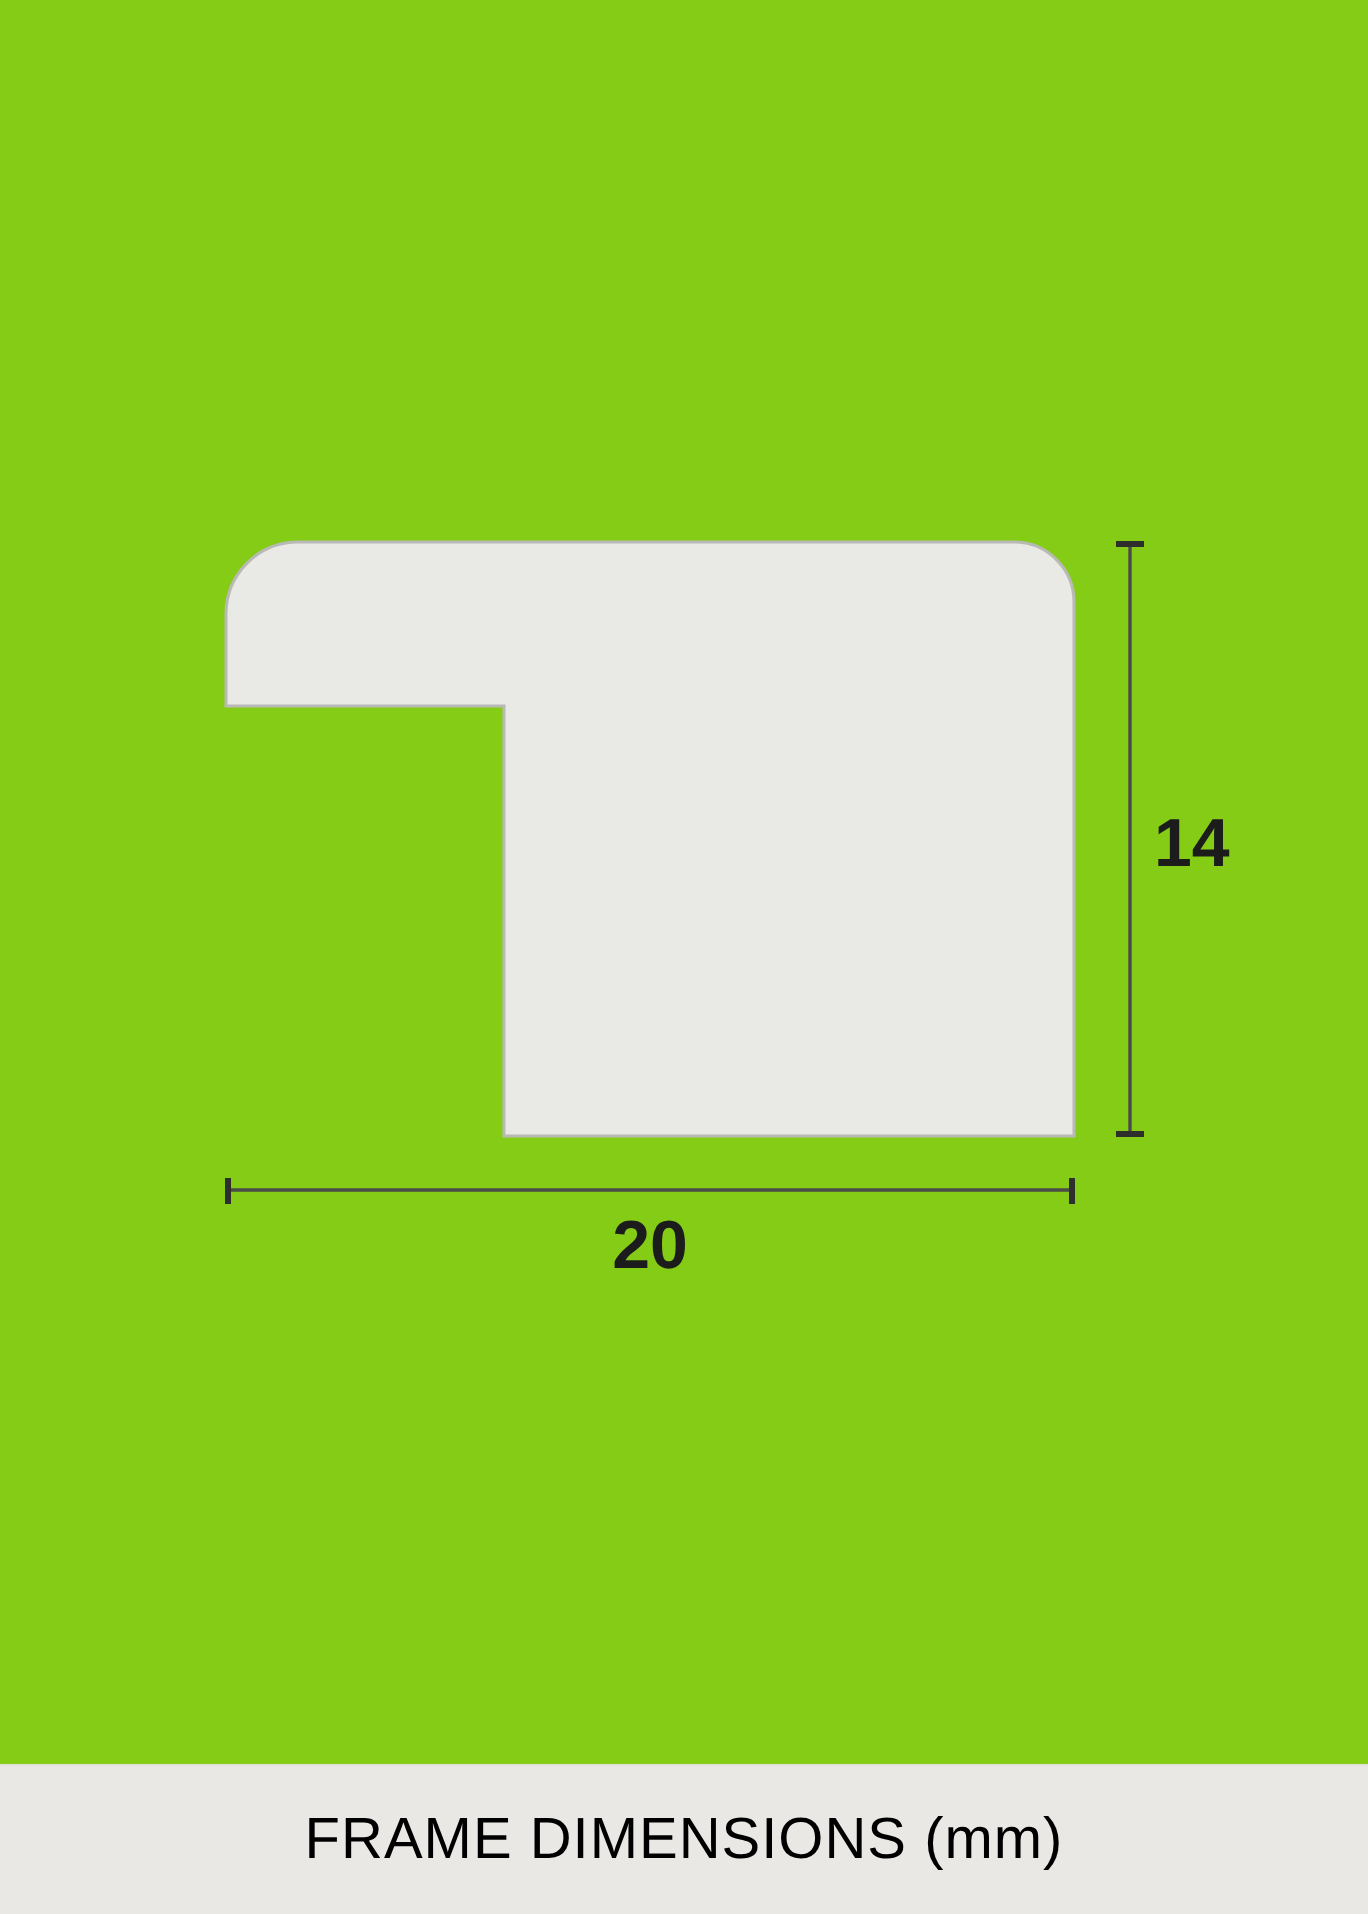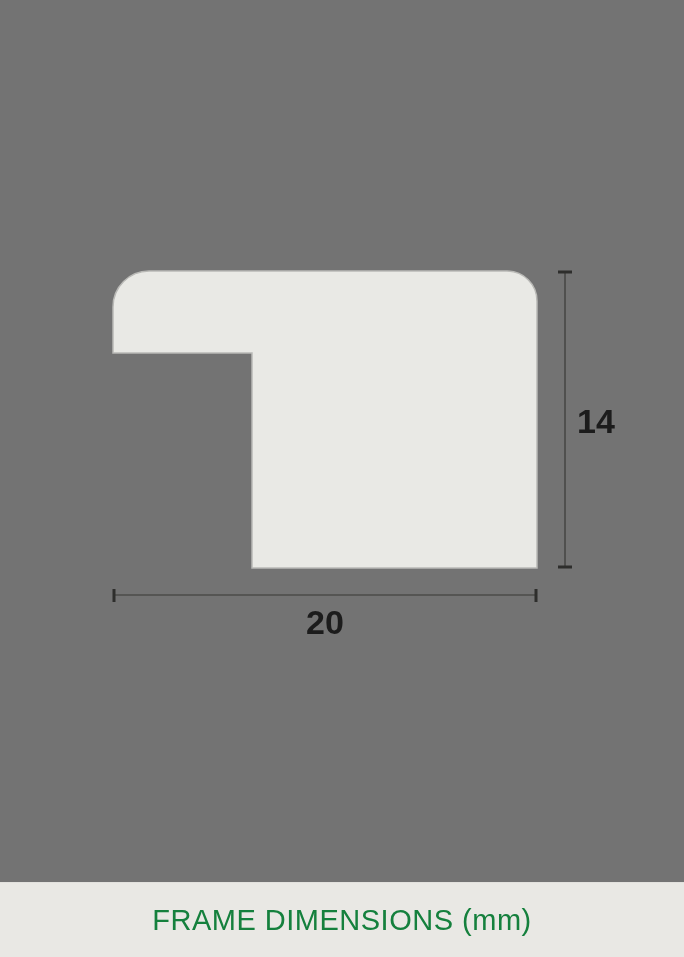--- a/index.html
+++ b/index.html
@@ -14,21 +14,21 @@
     height: 957px;
     background: #ffffff;
     overflow: hidden;
   }
   .diagram-canvas {
     position: absolute;
     top: 0;
     left: 0;
     width: 684px;
     height: 882px;
-    background: #737373;
+    background: #84cc16;
   }
   .diagram-canvas svg {
     display: block;
     width: 684px;
     height: 882px;
   }
   .dim-label {
     font-family: "Liberation Sans", sans-serif;
     font-weight: 700;
     font-size: 34px;
@@ -44,21 +44,21 @@
     border-top: 1px solid #e2e1dd;
     display: flex;
     align-items: center;
     justify-content: center;
   }
   .footer-title {
     font-family: "Liberation Sans", sans-serif;
     font-size: 29px;
     font-weight: 400;
     letter-spacing: 0.5px;
-    color: #15803d;
+    color: #000000;
     white-space: nowrap;
   }
 </style>
 </head>
 <body>
 
 <div class="page">
 
   <div class="diagram-canvas">
     <svg viewBox="0 0 684 882" xmlns="http://www.w3.org/2000/svg">

